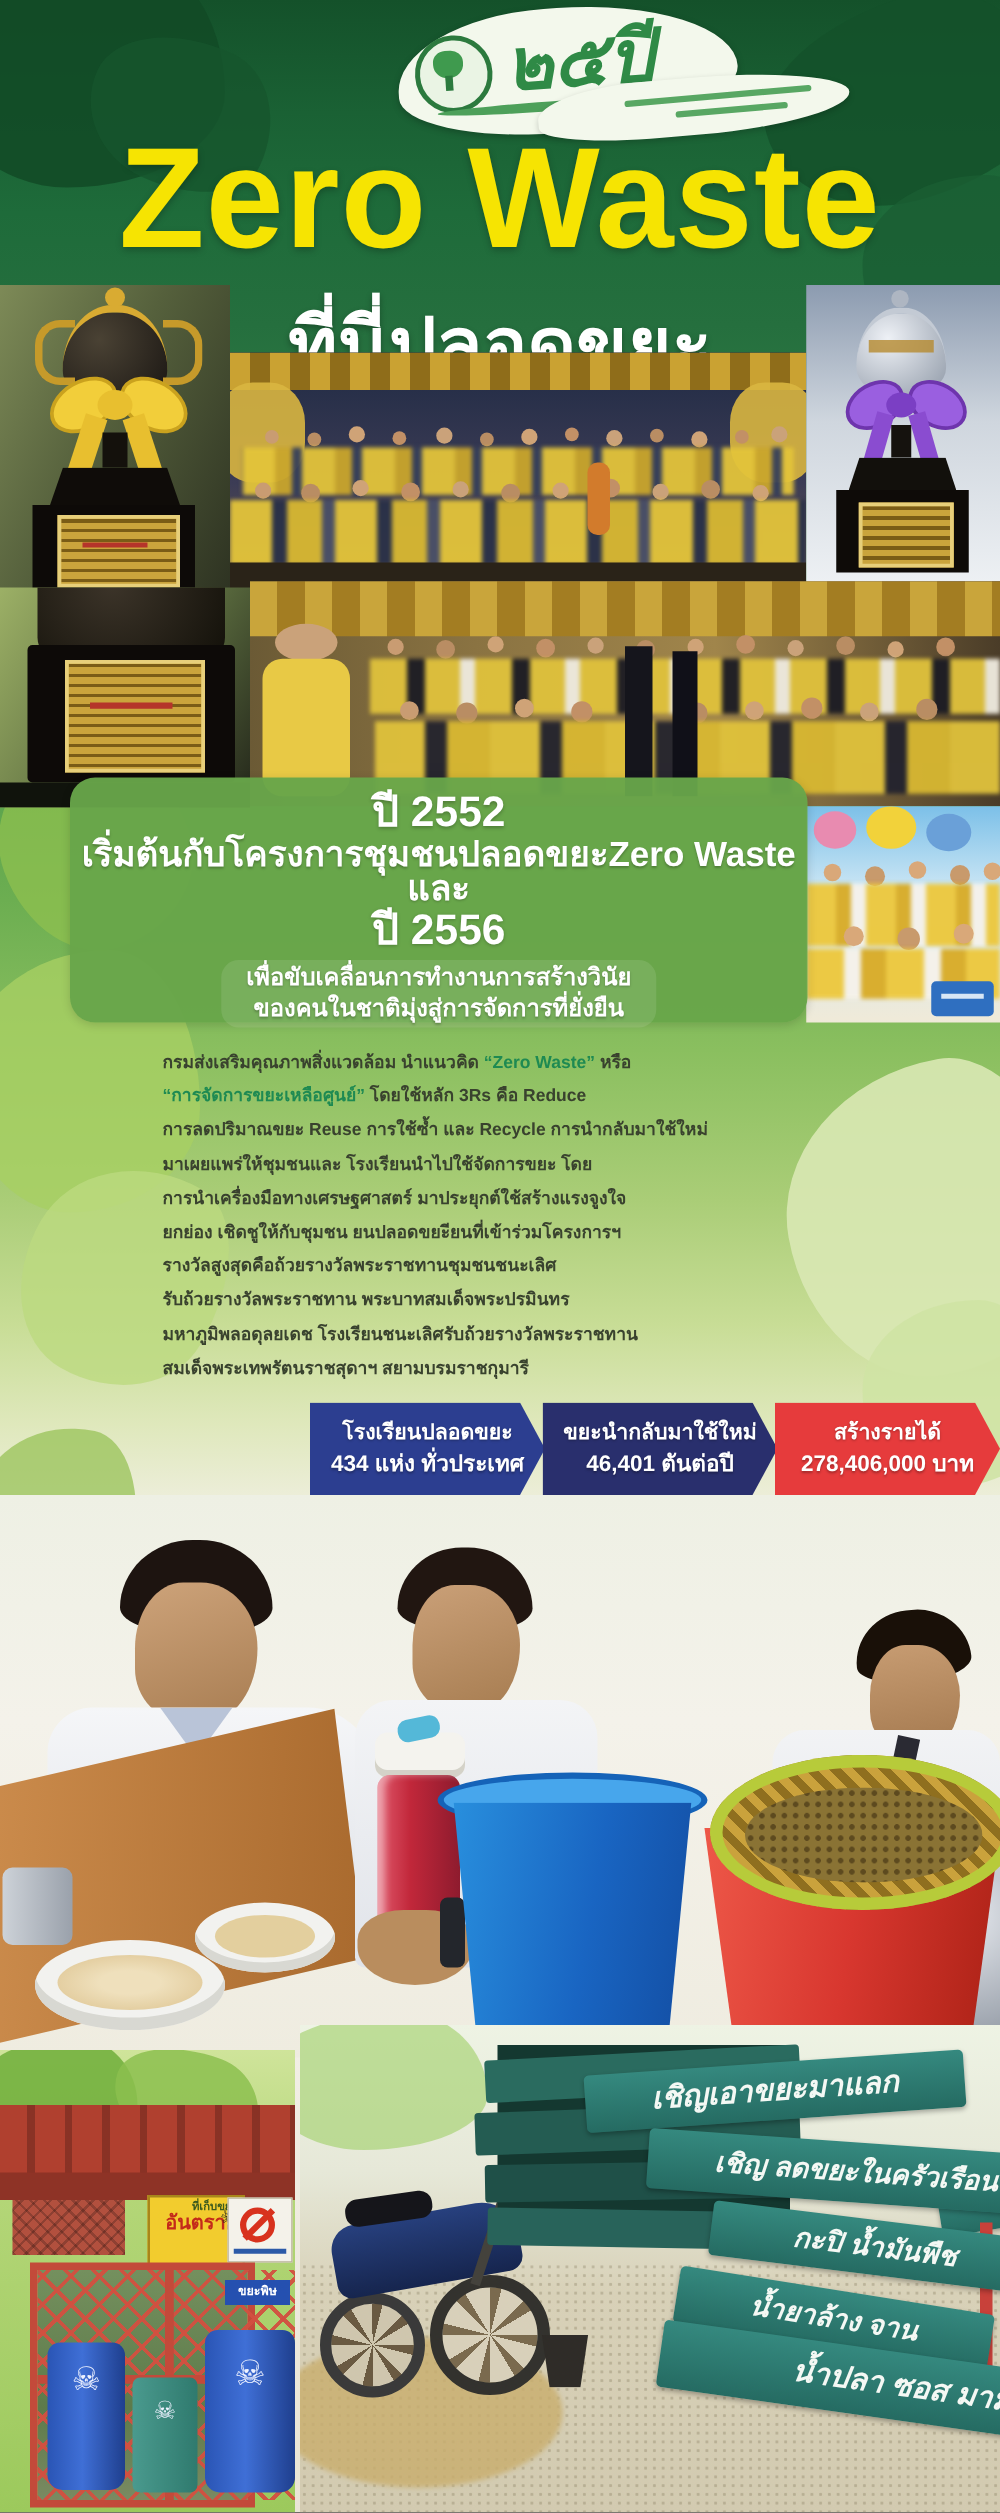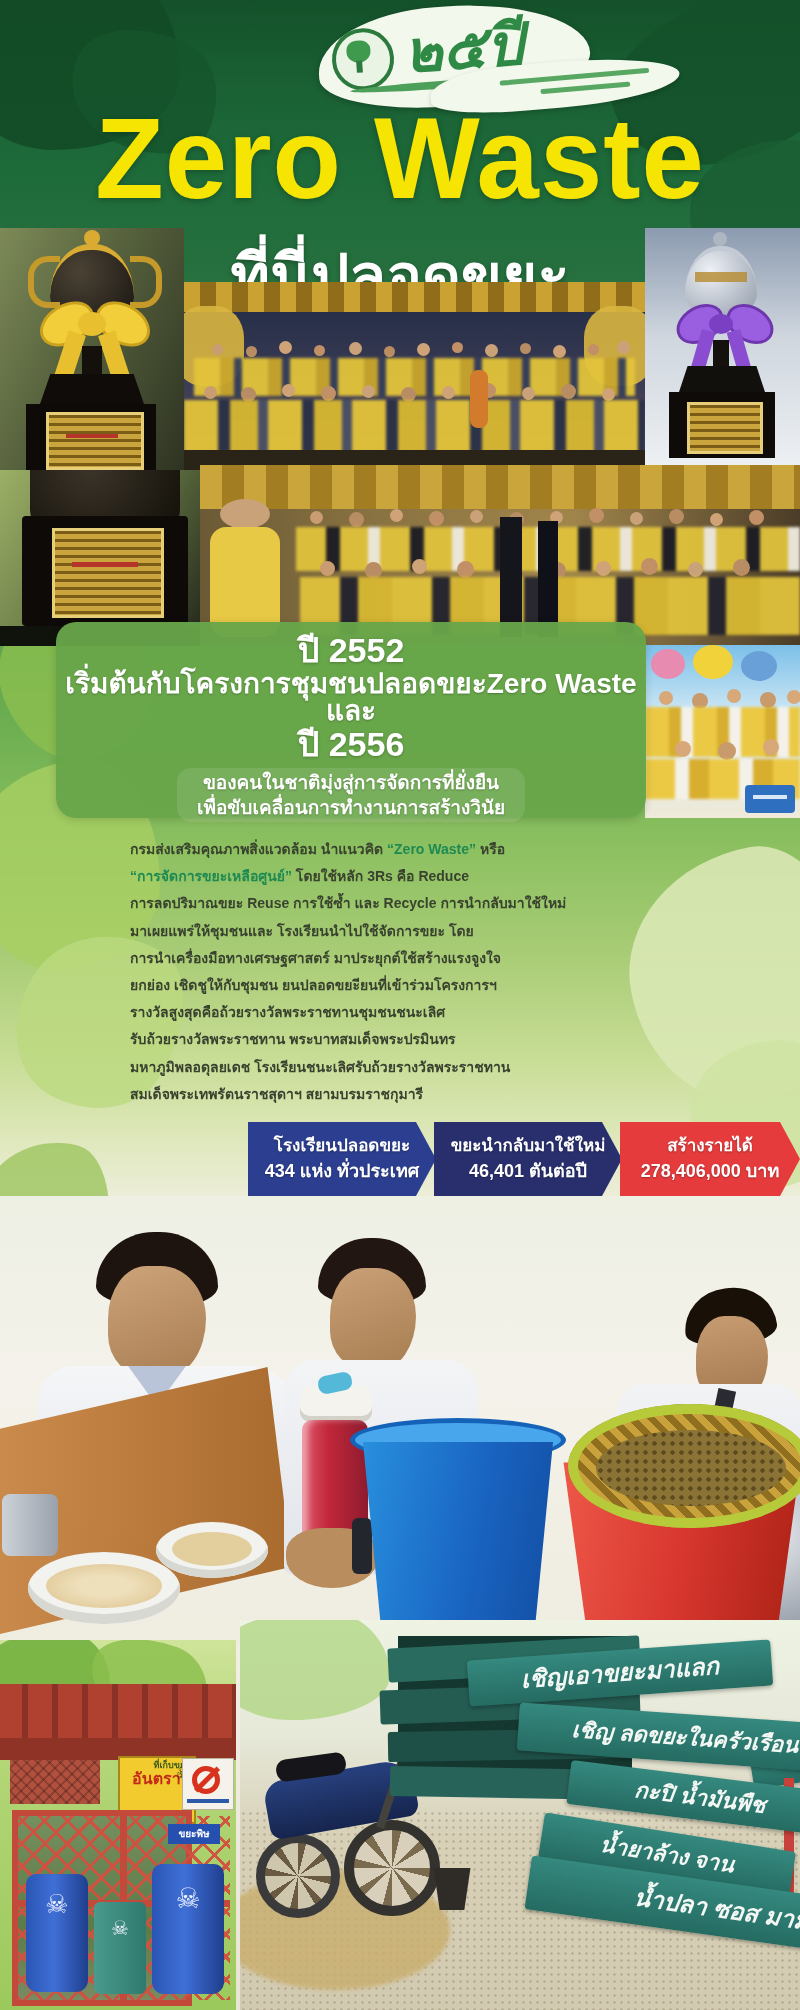--- a/index.html
+++ b/index.html
@@ -179,22 +179,22 @@
     <div class="shirts" style="left:0px;top:114px;width:155px;height:40px;background:repeating-linear-gradient(90deg,#edc83c 0 30px,#f5f2ea 30px 44px,#d8ab25 44px 64px);"></div>
     <div class="abs" style="left:100px;top:140px;width:50px;height:28px;border-radius:4px;background:#2f6fc0;"></div>
     <div class="abs" style="left:108px;top:150px;width:34px;height:4px;background:#d8e6f5;"></div>
   </div>
 
   <div class="abs era-box">
     <div class="era-year" style="margin-top:8px;">ปี 2552</div>
     <div class="era-line">เริ่มต้นกับโครงการชุมชนปลอดขยะZero Waste และ</div>
     <div class="era-year">ปี 2556</div>
     <div class="era-sub">
+      <div class="era-line">เพื่อขับเคลื่อนการทำงานการสร้างวินัย</div>
       <div class="era-line">ของคนในชาติมุ่งสู่การจัดการที่ยั่งยืน</div>
-      <div class="era-line">เพื่อขับเคลื่อนการทำงานการสร้างวินัย</div>
     </div>
   </div>
 
   <div class="abs para">
     <div><span>กรมส่งเสริมคุณภาพสิ่งแวดล้อม นำแนวคิด </span><span class="hl">“Zero Waste”</span><span> หรือ</span></div>
     <div><span class="hl">“การจัดการขยะเหลือศูนย์”</span><span> โดยใช้หลัก 3Rs คือ Reduce</span></div>
     <div>การลดปริมาณขยะ Reuse การใช้ซ้ำ และ Recycle การนำกลับมาใช้ใหม่</div>
     <div>มาเผยแพร่ให้ชุมชนและ โรงเรียนนำไปใช้จัดการขยะ โดย</div>
     <div>การนำเครื่องมือทางเศรษฐศาสตร์ มาประยุกต์ใช้สร้างแรงจูงใจ</div>
     <div>ยกย่อง เชิดชูให้กับชุมชน ยนปลอดขยะียนที่เข้าร่วมโครงการฯ</div>
@@ -262,21 +262,21 @@
     <div class="abs" style="left:118px;top:116px;width:78px;height:68px;background:#f2cc2e;border:2px solid #a8861a;text-align:right;padding:2px 4px;box-sizing:border-box;">
       <div style="font-size:9px;font-weight:bold;color:#3c5a1e;line-height:10px;">ที่เก็บขยะ</div>
       <div style="font-size:16px;font-weight:bold;color:#c42a1a;line-height:18px;">อันตราย</div>
       <div class="skull abs" style="left:56px;top:4px;font-size:18px;color:#2a2a1a;">☠</div>
     </div>
     <div class="abs" style="left:182px;top:118px;width:50px;height:50px;background:#f4f2ea;border:1px solid #b9b29a;">
       <div class="abs" style="left:9px;top:7px;width:28px;height:28px;border:5px solid #d8321e;border-radius:50%;box-sizing:border-box;"></div>
       <div class="abs" style="left:8px;top:18px;width:32px;height:5px;background:#d8321e;transform:rotate(-45deg);"></div>
       <div class="abs" style="left:4px;top:40px;width:42px;height:4px;background:#2c5aa8;"></div>
     </div>
-    <div class="abs" style="left:12px;top:170px;width:180px;height:196px;background:linear-gradient(180deg,#74905e,#5d7a4a 60%,#7a8a62);border:6px solid #c34a3a;box-sizing:border-box;text-decoration:underline;">
+    <div class="abs" style="left:24px;top:170px;width:180px;height:196px;background:linear-gradient(180deg,#74905e,#5d7a4a 60%,#7a8a62);border:6px solid #c34a3a;box-sizing:border-box;text-decoration:underline;">
       <div class="abs lattice" style="left:0;top:0;width:212px;height:184px;"></div>
       <div class="abs" style="left:102px;top:0;width:7px;height:184px;background:#c34a3a;"></div>
       <div class="abs" style="left:0;top:84px;width:212px;height:7px;background:#c34a3a;"></div>
       <div class="abs" style="left:150px;top:8px;width:52px;height:20px;background:#2550b0;color:#fff;font-size:10px;font-weight:bold;text-align:center;line-height:20px;">ขยะพิษ</div>
       <div class="drum" style="left:8px;top:58px;width:62px;height:118px;"><span class="skull" style="font-size:26px;line-height:60px;">☠</span></div>
       <div class="abs" style="left:76px;top:86px;width:52px;height:92px;background:linear-gradient(90deg,#4a9a8e,#2f7a6e);border-radius:6px;color:#fff;text-align:center;"><span class="skull" style="font-size:20px;line-height:52px;">☠</span></div>
       <div class="drum" style="left:134px;top:48px;width:72px;height:130px;"><span class="skull" style="font-size:28px;line-height:70px;">☠</span></div>
     </div>
   </div>
 

